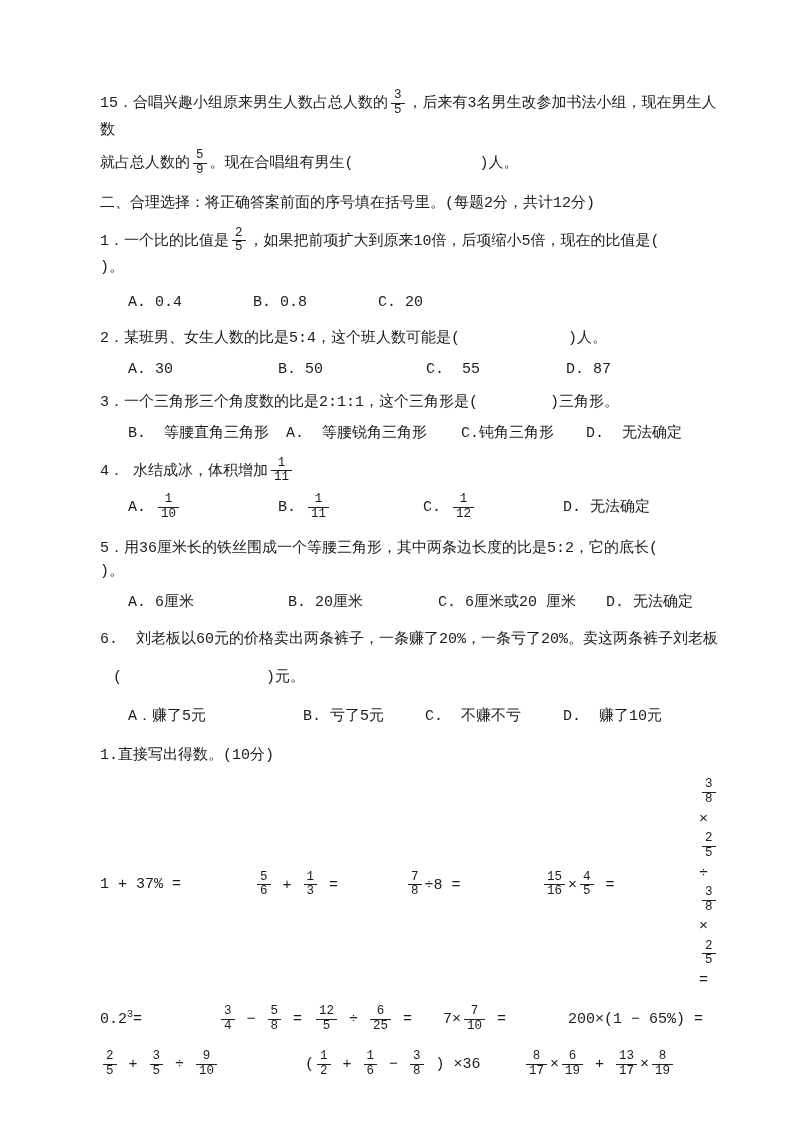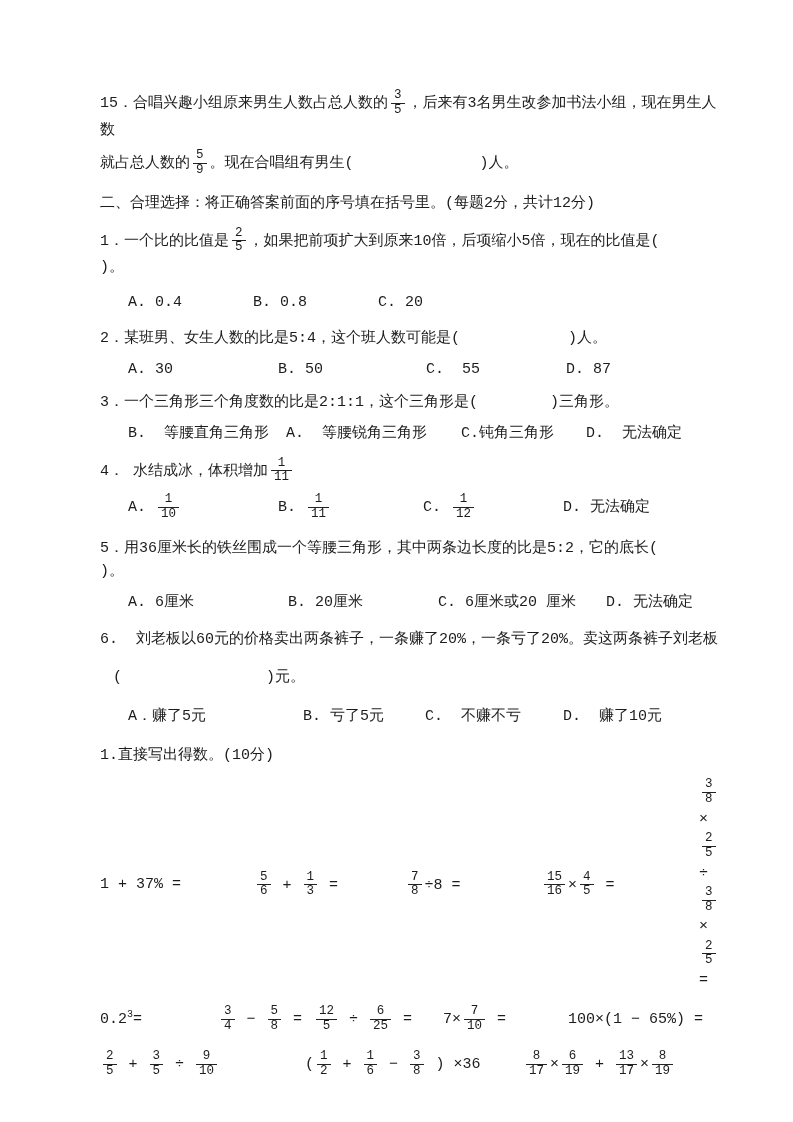--- a/index.html
+++ b/index.html
@@ -103,21 +103,21 @@
     <span class="expr"><span class="frac"><span class="num">7</span><span class="den">8</span></span><span>÷8 =</span></span>
     <span class="expr"><span class="frac"><span class="num">15</span><span class="den">16</span></span><span>×</span><span class="frac"><span class="num">4</span><span class="den">5</span></span><span> =</span></span>
     <span class="expr"><span class="frac"><span class="num">3</span><span class="den">8</span></span><span>×</span><span class="frac"><span class="num">2</span><span class="den">5</span></span><span>÷</span><span class="frac"><span class="num">3</span><span class="den">8</span></span><span>×</span><span class="frac"><span class="num">2</span><span class="den">5</span></span><span> =</span></span>
   </div>
 
   <div class="calc g-r2 mb14">
     <span class="expr"><span>0.2</span><sup>3</sup><span>=</span></span>
     <span class="expr"><span class="frac"><span class="num">3</span><span class="den">4</span></span><span> − </span><span class="frac"><span class="num">5</span><span class="den">8</span></span><span> =</span></span>
     <span class="expr"><span class="frac"><span class="num">12</span><span class="den">5</span></span><span> ÷ </span><span class="frac"><span class="num">6</span><span class="den">25</span></span><span> =</span></span>
     <span class="expr"><span>7×</span><span class="frac"><span class="num">7</span><span class="den">10</span></span><span> =</span></span>
-    <span class="expr"><span>100×(1 − 65%) =</span></span>
+    <span class="expr"><span>200×(1 − 65%) =</span></span>
   </div>
 
 
   <div class="calc g-r3">
     <span class="expr"><span class="frac"><span class="num">2</span><span class="den">5</span></span><span> + </span><span class="frac"><span class="num">3</span><span class="den">5</span></span><span> ÷ </span><span class="frac"><span class="num">9</span><span class="den">10</span></span></span>
     <span class="expr"><span>(</span><span class="frac"><span class="num">1</span><span class="den">2</span></span><span> + </span><span class="frac"><span class="num">1</span><span class="den">6</span></span><span> − </span><span class="frac"><span class="num">3</span><span class="den">8</span></span><span> ) ×36</span></span>
     <span class="expr"><span class="frac"><span class="num">8</span><span class="den">17</span></span><span>×</span><span class="frac"><span class="num">6</span><span class="den">19</span></span><span> + </span><span class="frac"><span class="num">13</span><span class="den">17</span></span><span>×</span><span class="frac"><span class="num">8</span><span class="den">19</span></span></span>
   </div>
 
 </div>

